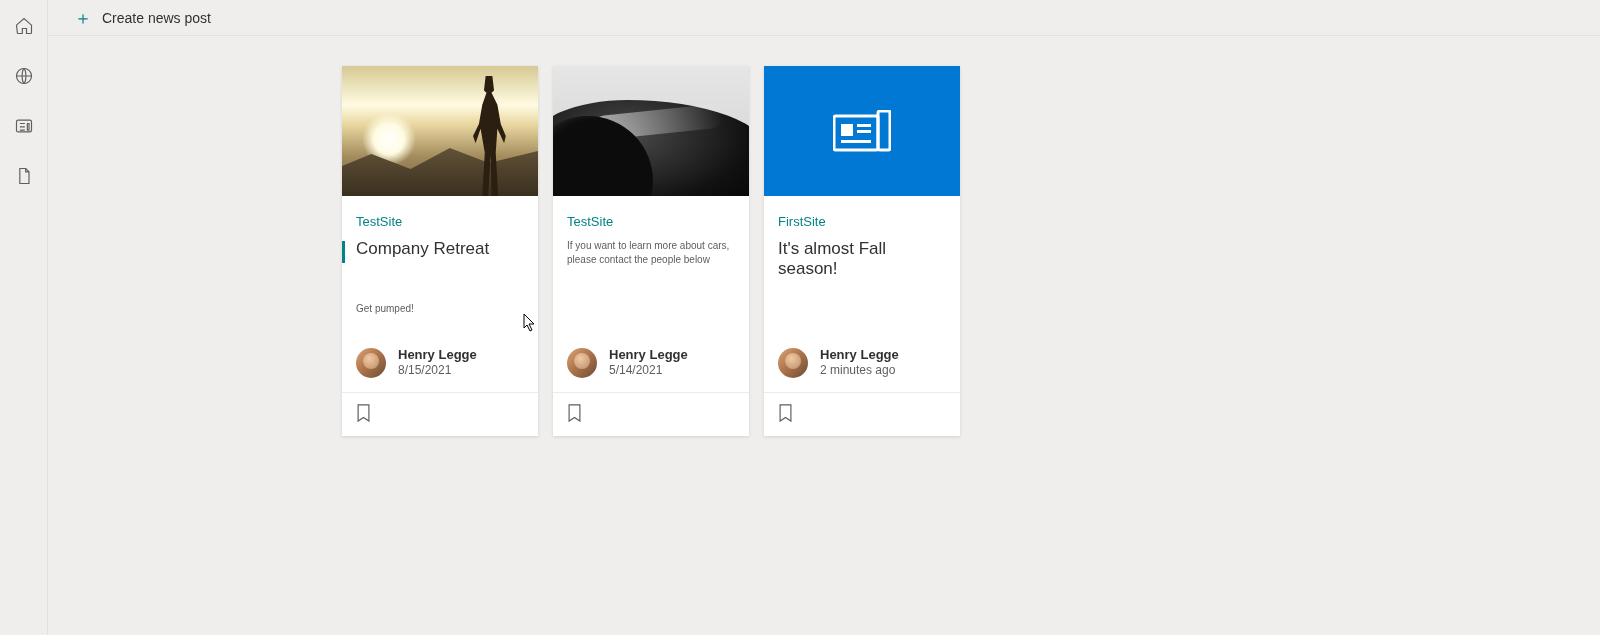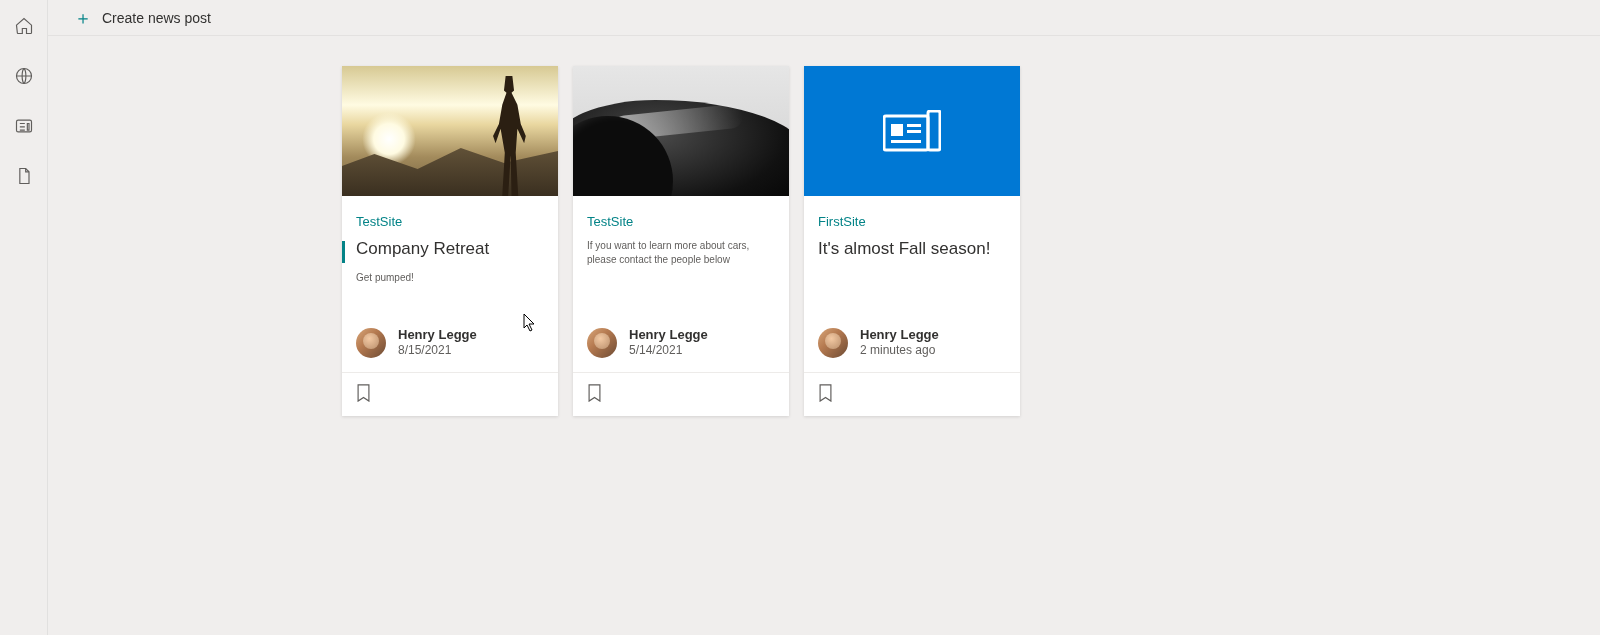--- a/index.html
+++ b/index.html
@@ -69,21 +69,21 @@
     color: #323130;
     margin-bottom: 18px;
   }
 
   .card-row {
     display:flex;
     gap: 15px;
   }
 
   .card {
-    width: 216px;
+    width: 196px;
     background: #fff;
     display:flex;
     flex-direction:column;
     box-shadow: 0 1px 3px rgba(0,0,0,0.12);
     cursor:pointer;
   }
 
   .card-hero {
     height: 130px;
     width:100%;
@@ -148,21 +148,21 @@
   }
   .card-site {
     color:#038387;
     font-size:13px;
     margin-bottom:10px;
   }
   .card-title {
     font-size:17px;
     font-weight:400;
     color:#323130;
-    margin-bottom:12px;
+    margin-bottom:43px;
     position:relative;
   }
   .accent-bar {
     position:absolute;left:-14px;top:2px;width:3px;height:22px;background:#038387;
   }
   .card-desc {
     font-size:10px;
     color:#605e5c;
     line-height:1.4;
   }

